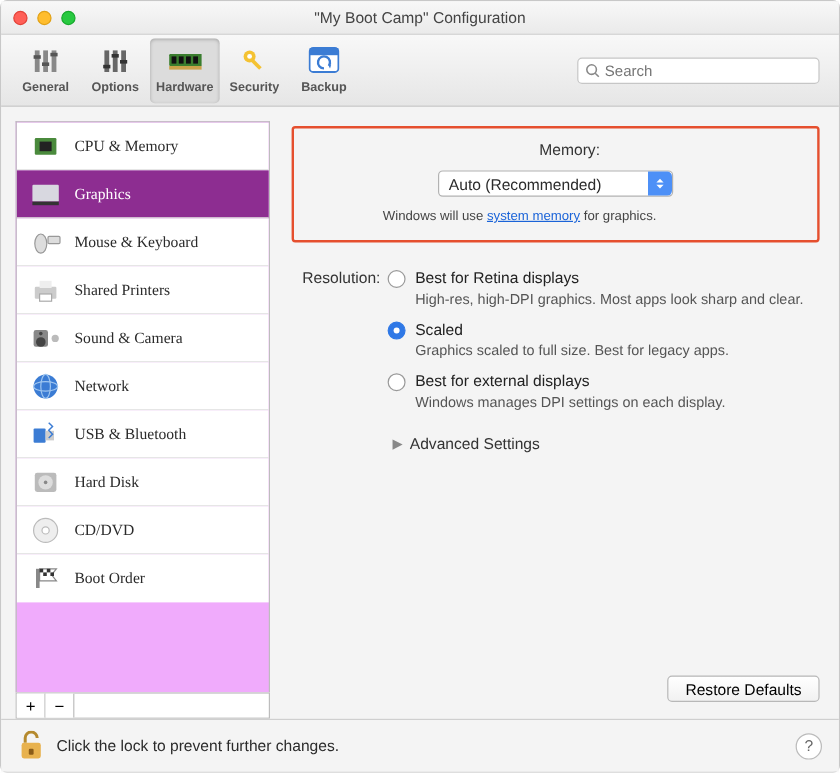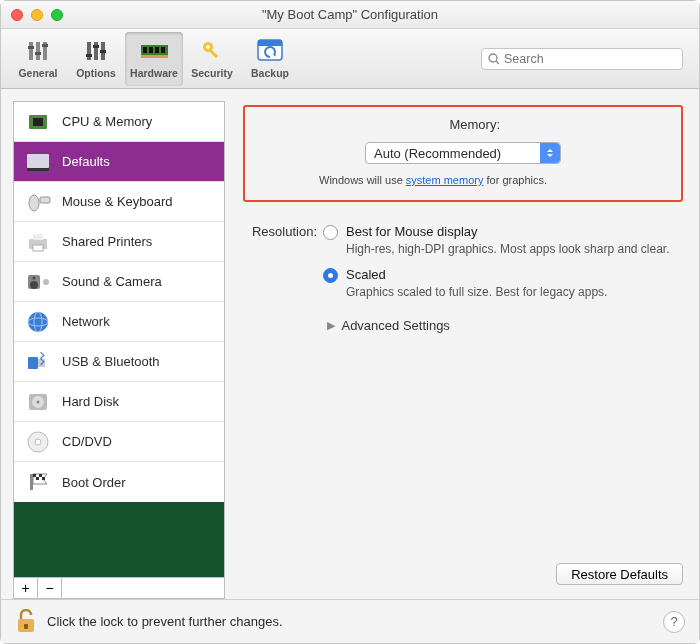--- a/index.html
+++ b/index.html
@@ -80,24 +80,25 @@
     gap: 18px;
     background:#f4f4f4;
   }
   .sidebar {
     width: 212px;
     display:flex;
     flex-direction:column;
   }
   .listbox {
     flex:1;
-    background:#14532d;
+    background:#f0abfc;
     border:1px solid #bdbdbd;
     border-bottom:none;
     overflow:hidden;
+    font-family:Liberation Serif, serif;
   }
   .row {
     height:40px;
     display:flex;
     align-items:center;
     gap:10px;
     padding: 0 10px;
     border-bottom:1px solid #e0e0e0;
     cursor:pointer;
     background:#fff;
@@ -294,21 +295,21 @@
           <span>CPU &amp; Memory</span>
         </div>
 
         <div class="row selected">
           <span class="ricon">
               <svg width="26" height="22">
                 <rect x="2" y="3" width="22" height="14" fill="#d8d8e0" rx="1"></rect>
                 <rect x="2" y="17" width="22" height="3" fill="#333"></rect>
               </svg>
             </span>
-          <span>Defaults</span>
+          <span>Graphics</span>
         </div>
 
         <div class="row">
           <span class="ricon">
               <svg width="26" height="22">
                 <ellipse cx="9" cy="12" rx="5" ry="8" fill="#ddd" stroke="#999"></ellipse>
                 <rect x="15" y="6" width="10" height="6" fill="#ddd" stroke="#999" rx="1"></rect>
               </svg>
             </span>
           <span>Mouse &amp; Keyboard</span>
@@ -416,33 +417,40 @@
         </div>
       </div>
 
       <div class="res-block">
         <div class="label-col">Resolution:</div>
         <div class="res-options">
 
           <div class="radio-item">
             <div class="radio"></div>
             <div>
-              <div class="radio-label">Best for Mouse display</div>
+              <div class="radio-label">Best for Retina displays</div>
               <div class="radio-desc">High-res, high-DPI graphics. Most apps look sharp and clear.</div>
             </div>
           </div>
 
           <div class="radio-item">
             <div class="radio checked"></div>
             <div>
               <div class="radio-label">Scaled</div>
               <div class="radio-desc">Graphics scaled to full size. Best for legacy apps.</div>
             </div>
           </div>
 
+          <div class="radio-item">
+            <div class="radio"></div>
+            <div>
+              <div class="radio-label">Best for external displays</div>
+              <div class="radio-desc">Windows manages DPI settings on each display.</div>
+            </div>
+          </div>
 
           <div class="advanced">
             <span class="tri">▶</span>
             <span>Advanced Settings</span>
           </div>
 
         </div>
       </div>
 
       <div class="restore-row">

